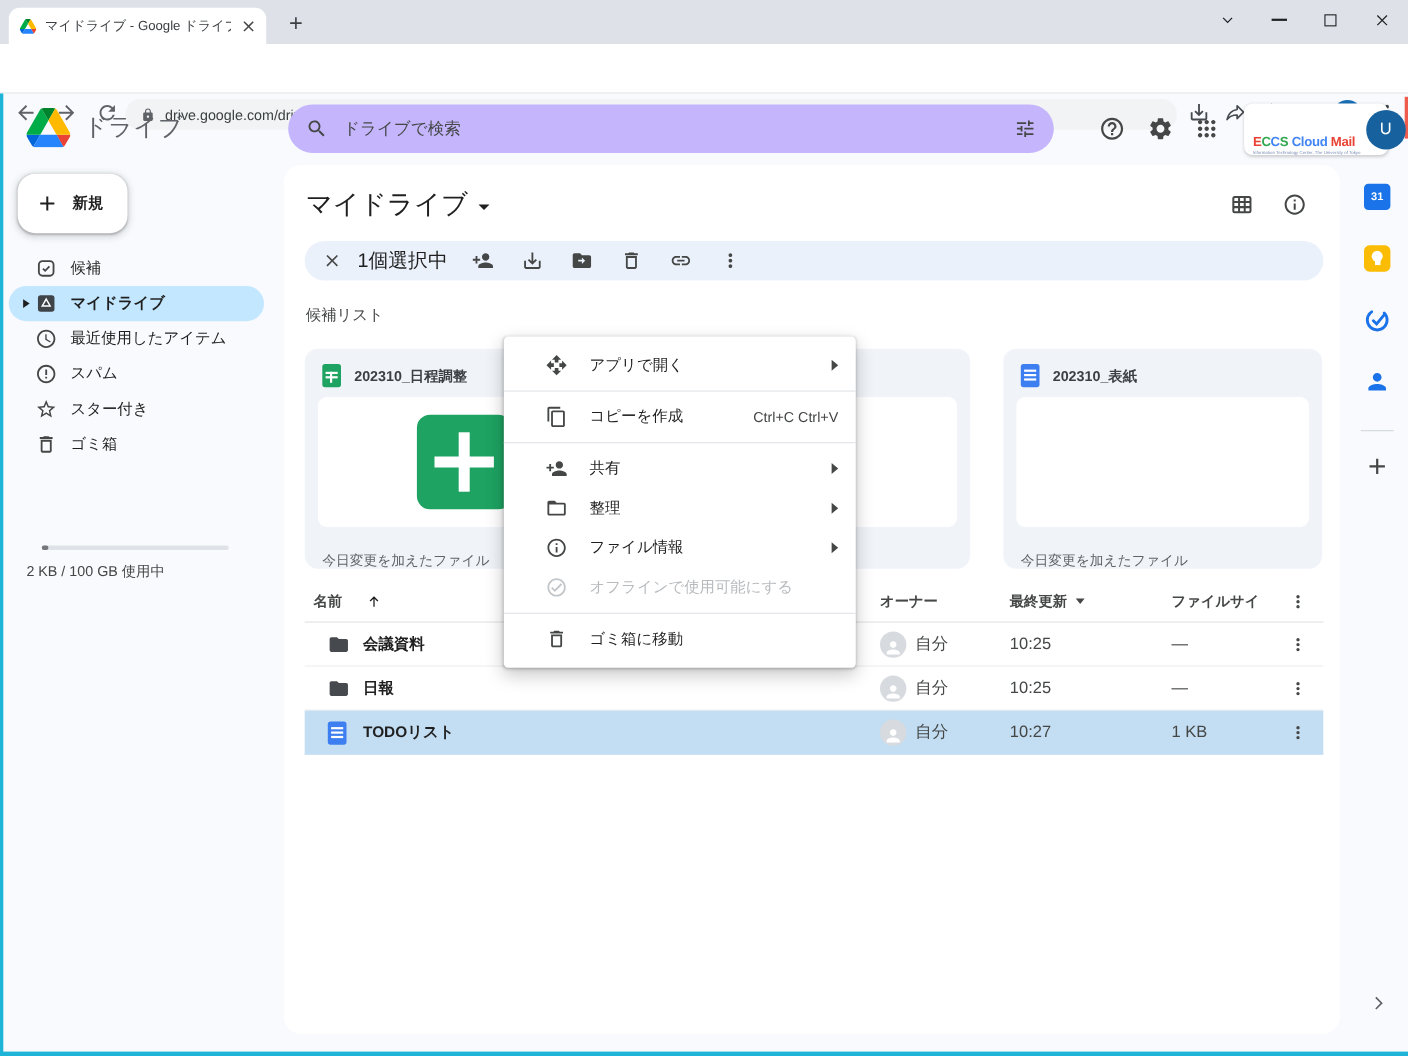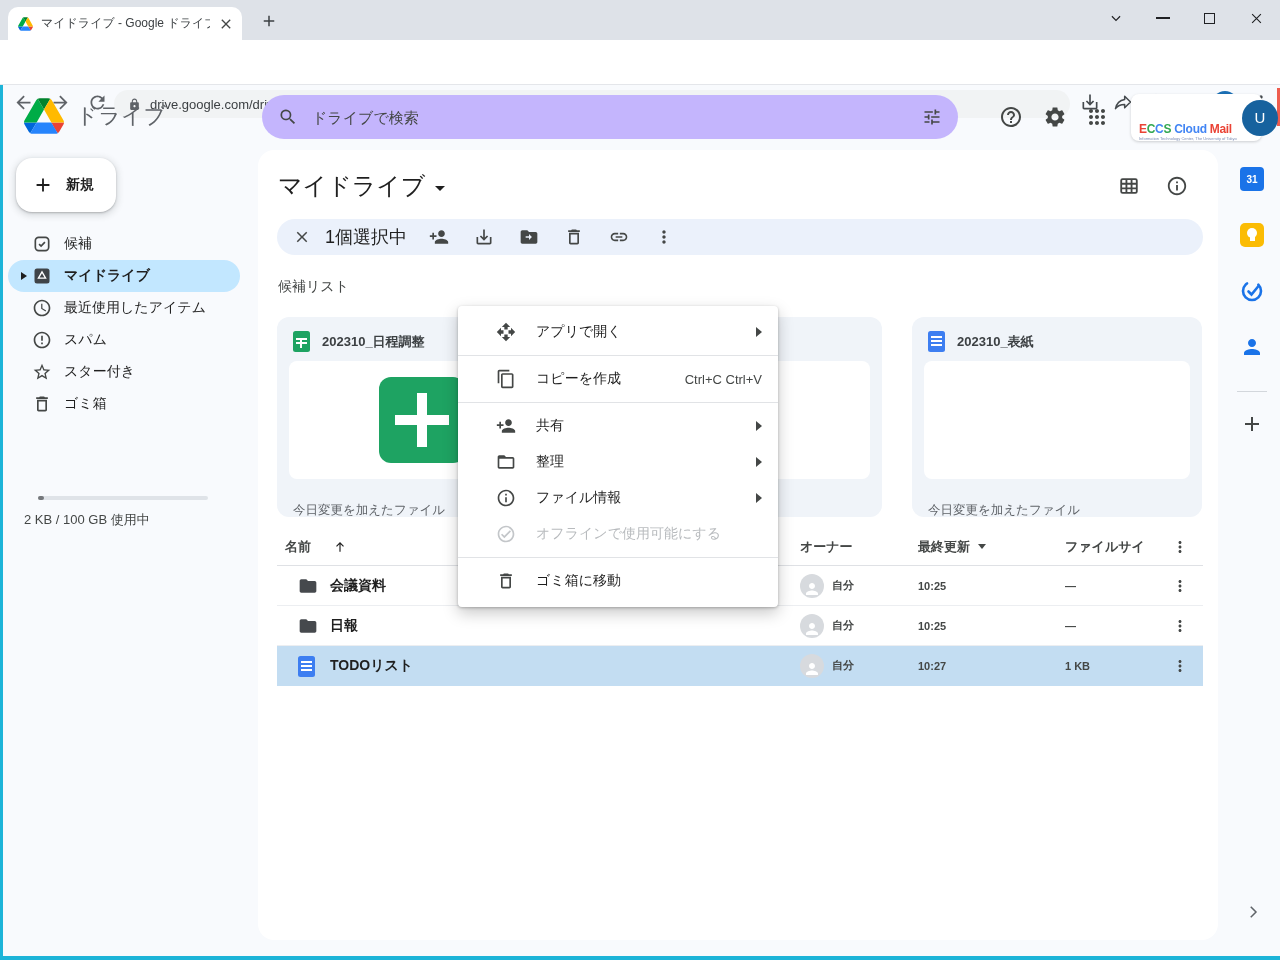--- a/index.html
+++ b/index.html
@@ -112,21 +112,21 @@
   .trow { position:absolute; left:19px; width:926px; height:40px; border-bottom:1px solid #eceef1; }
   .trow.sel { background:#c3ddf2; border-bottom-color:#c3ddf2; }
   .cell { position:absolute; top:0; height:100%; display:flex; align-items:center; }
   .c-name-h { left:8px; gap:22px; }
   .c-owner { left:523px; } .c-mod { left:641px; } .c-size { left:788px; } .c-dots { left:894px; }
   .row-ic { position:absolute; left:21px; top:10px; }
   .row-name { position:absolute; left:53px; top:0; height:100%; display:flex; align-items:center;
               font-size:14px; font-weight:bold; color:#1f1f1f; }
   .owner-av { width:24px; height:24px; border-radius:50%; background:#d7dade; display:flex; align-items:flex-end;
               justify-content:center; overflow:hidden; margin-right:8px; }
-  .sub { font-size:11px; color:#444746; font-weight:bold; }
+  .sub { font-size:15px; color:#444746; font-weight:normal; }
   .dots20 { width:18px; height:18px; color:#444746; }
   .sort-up { width:14px; height:14px; color:#1f1f1f; }
   .sort-dn { width:0; height:0; border-top:5px solid #444746; border-left:4px solid transparent;
              border-right:4px solid transparent; margin-left:8px; }
 
   
   .menu { position:absolute; left:458px; top:306px; width:320px; background:#fff; border-radius:4px; z-index:100;
           box-shadow:0 1px 3px rgba(0,0,0,.25),0 6px 16px rgba(0,0,0,.22); padding:8px 0; }
   .mi { height:36px; display:flex; align-items:center; padding:0 16px 0 38px; font-size:14px; color:#1f1f1f; }
   .mi .mic { width:20px; height:20px; color:#444746; margin-right:20px; }

